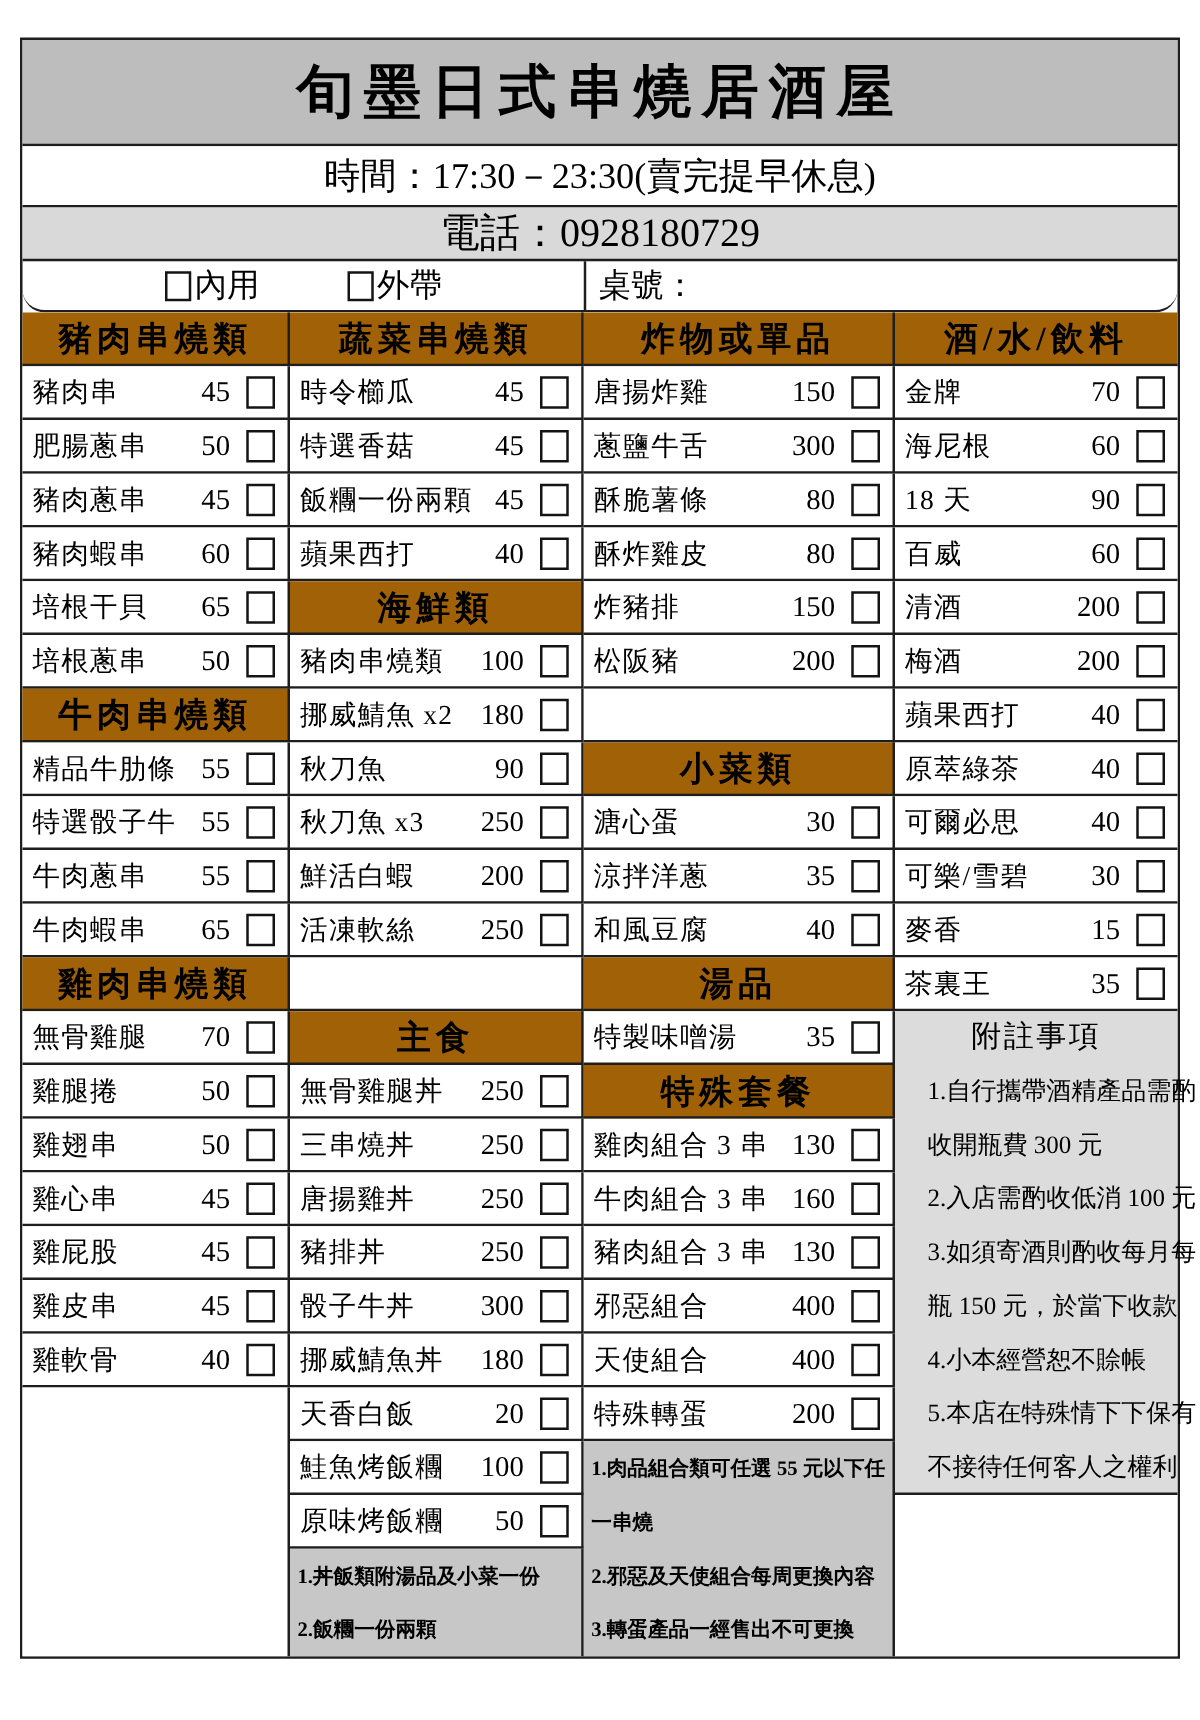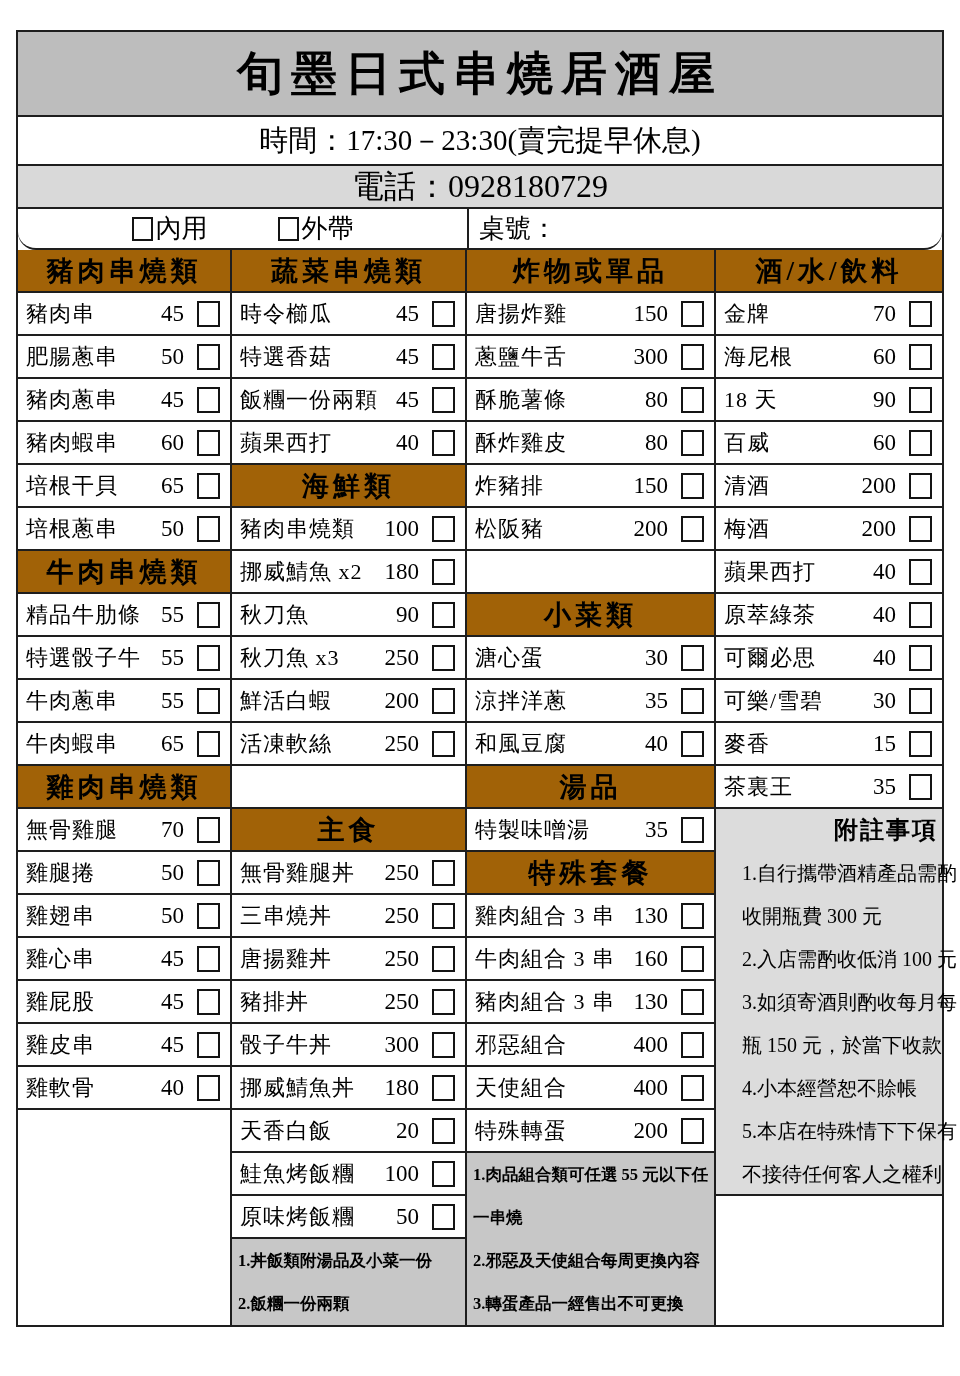--- a/index.html
+++ b/index.html
@@ -51,22 +51,22 @@
   .checkbox{
     width:23px;height:26px;border:2px solid #141414;background:#fff;
     flex:none;display:inline-block;box-sizing:border-box;
   }
   .cb-s{width:21px;height:24px;}
   .empty{background:#fff;}
   .notes{background:#c7c7c7;padding:0 6px;font-weight:bold;}
   .notes .line{height:43px;line-height:43px;font-size:16.5px;white-space:nowrap;}
   .remarks{background:#dcdcdc;padding:0 4px;}
   .remarks .rtitle{
-    height:43px;line-height:43px;text-align:right;
-    font-size:24px;font-weight:bold;letter-spacing:2px;
+    height:43px;line-height:43px;text-align:center;
+    font-size:24px;font-weight:normal;letter-spacing:2px;
   }
   .remarks .line{height:43px;line-height:43px;font-size:20px;white-space:nowrap;margin-left:22px;}
 </style>
 </head>
 <body>
 
 <div class="sheet">
 
   <div class="title-row">旬墨日式串燒居酒屋</div>
   <div class="hours-row">時間：17:30－23:30(賣完提早休息)</div>

